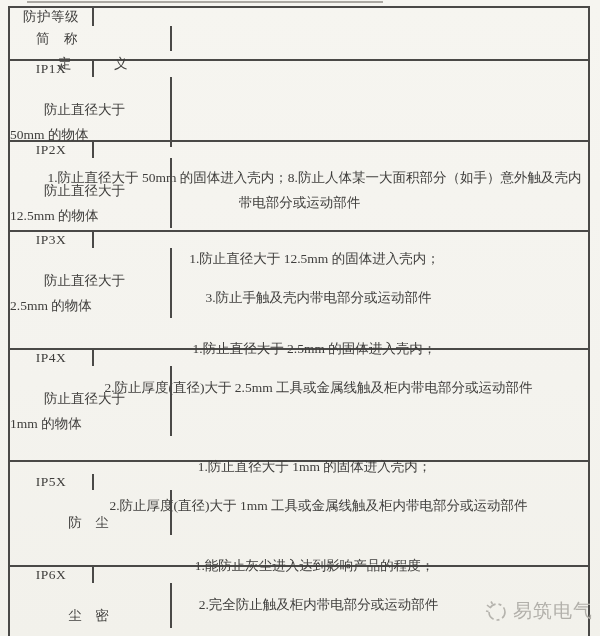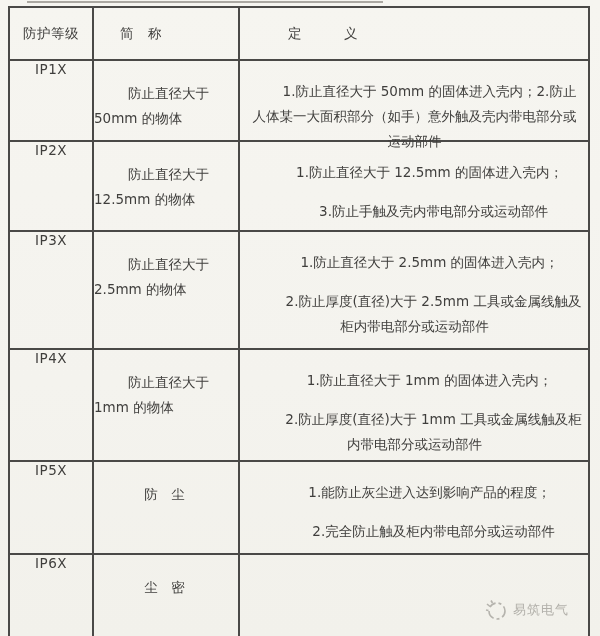--- a/index.html
+++ b/index.html
@@ -15,31 +15,31 @@
     position:absolute;left:27px;top:1px;width:356px;height:2px;
     background:#98958f;opacity:.8;
   }
   .ip-table{
     position:absolute;left:8px;top:6px;width:582px;height:630px;
     border:2px solid #4a4947;border-bottom:none;
     display:flex;flex-direction:column;
     box-sizing:border-box;
   }
   .t-row{
-    display:flex;flex-direction:row;
+    display:flex;flex-direction:column;
     border-bottom:2px solid #4a4947;
-    box-sizing:border-box;flex-shrink:0;
+    box-sizing:border-box;flex-shrink:0;font-family:Liberation Serif, serif;
   }
   .t-row:last-child{border-bottom:none;flex:1;border-radius:31px;}
   .h-row{height:53px;}
   .r1{height:81px;} .r2{height:90px;} .r3{height:118px;}
-  .r4{height:112px;} .r5{height:93px;}
+  .r4{height:112px;} .r5{height:93px;margin-top:12px;}
   .c1,.c2{border-right:2px solid #4a4947;box-sizing:border-box;}
   .c1{width:84px;}
-  .c2{width:146px;}
+  .c2{width:162px;}
   .c3{flex:1;min-width:0;}
   
   .h-row .c1{display:flex;align-items:center;justify-content:center;}
   .h-row .c2{display:flex;align-items:center;padding-left:26px;}
   .h-row .c3{display:flex;align-items:center;padding-left:48px;}
   .h-row{font-size:13.5px;letter-spacing:.5px;}
   
   .grade{
     text-align:center;
     font-size:13.5px;letter-spacing:.5px;
@@ -48,21 +48,21 @@
   .c2 .nm{padding:20px 3px 0 0;}
   .c2 .line1{text-indent:34px;}
   .c2 .center-name{text-align:center;padding-left:0;text-indent:0;}
   .c3{font-size:13.5px;line-height:25px;text-align:center;}
   .c3 .defs{padding:18px 6px 0 7px;}
   .c3 p{margin:0;text-indent:30px;word-break:break-all;}
   .c3 p.def2{margin-top:14px;text-indent:38px;}
   .watermark{
     position:absolute;left:484px;top:598px;
     display:flex;align-items:center;gap:5px;
-    color:#b2b0aa;font-size:13px;letter-spacing:1px;white-space:nowrap;
+    color:#b2b0aa;font-size:19px;letter-spacing:1px;white-space:nowrap;
   }
   .wm-icon{display:inline-block;width:24px;height:24px;}
 </style>
 </head>
 <body>
 
 <div class="page">
 
   <div class="top-edge-line"></div>
 
@@ -83,21 +83,21 @@
     <div class="t-row r1">
       <div class="c1 grade">IP1X</div>
       <div class="c2">
         <div class="nm">
           <div class="line1">防止直径大于</div>
           <div class="line2">50mm 的物体</div>
         </div>
       </div>
       <div class="c3">
         <div class="defs">
-          <p class="def1">1.防止直径大于 50mm 的固体进入壳内；2.防止人体某一大面积部分（如手）意外触及壳内带电部分或运动部件</p>
+          <p class="def1">1.防止直径大于 50mm 的固体进入壳内；8.防止人体某一大面积部分（如手）意外触及壳内带电部分或运动部件</p>
         </div>
       </div>
     </div>
 
     <div class="t-row r2">
       <div class="c1 grade">IP2X</div>
       <div class="c2">
         <div class="nm">
           <div class="line1">防止直径大于</div>
           <div class="line2">12.5mm 的物体</div>

